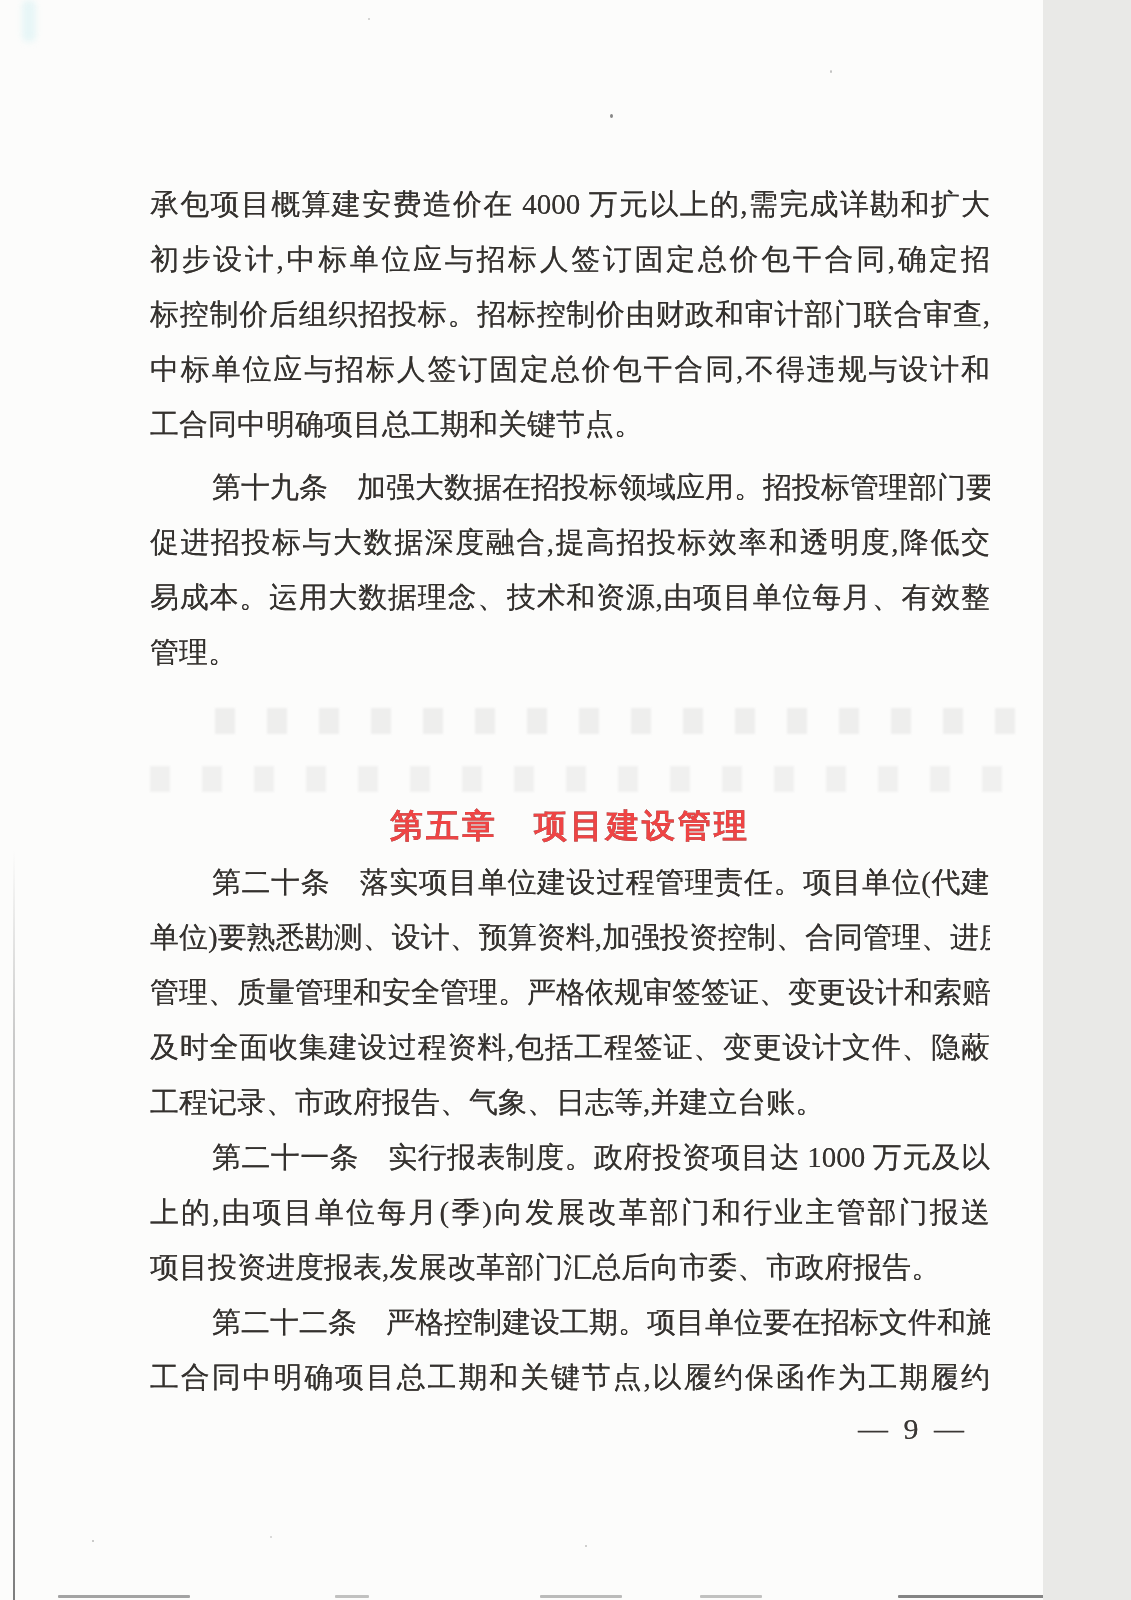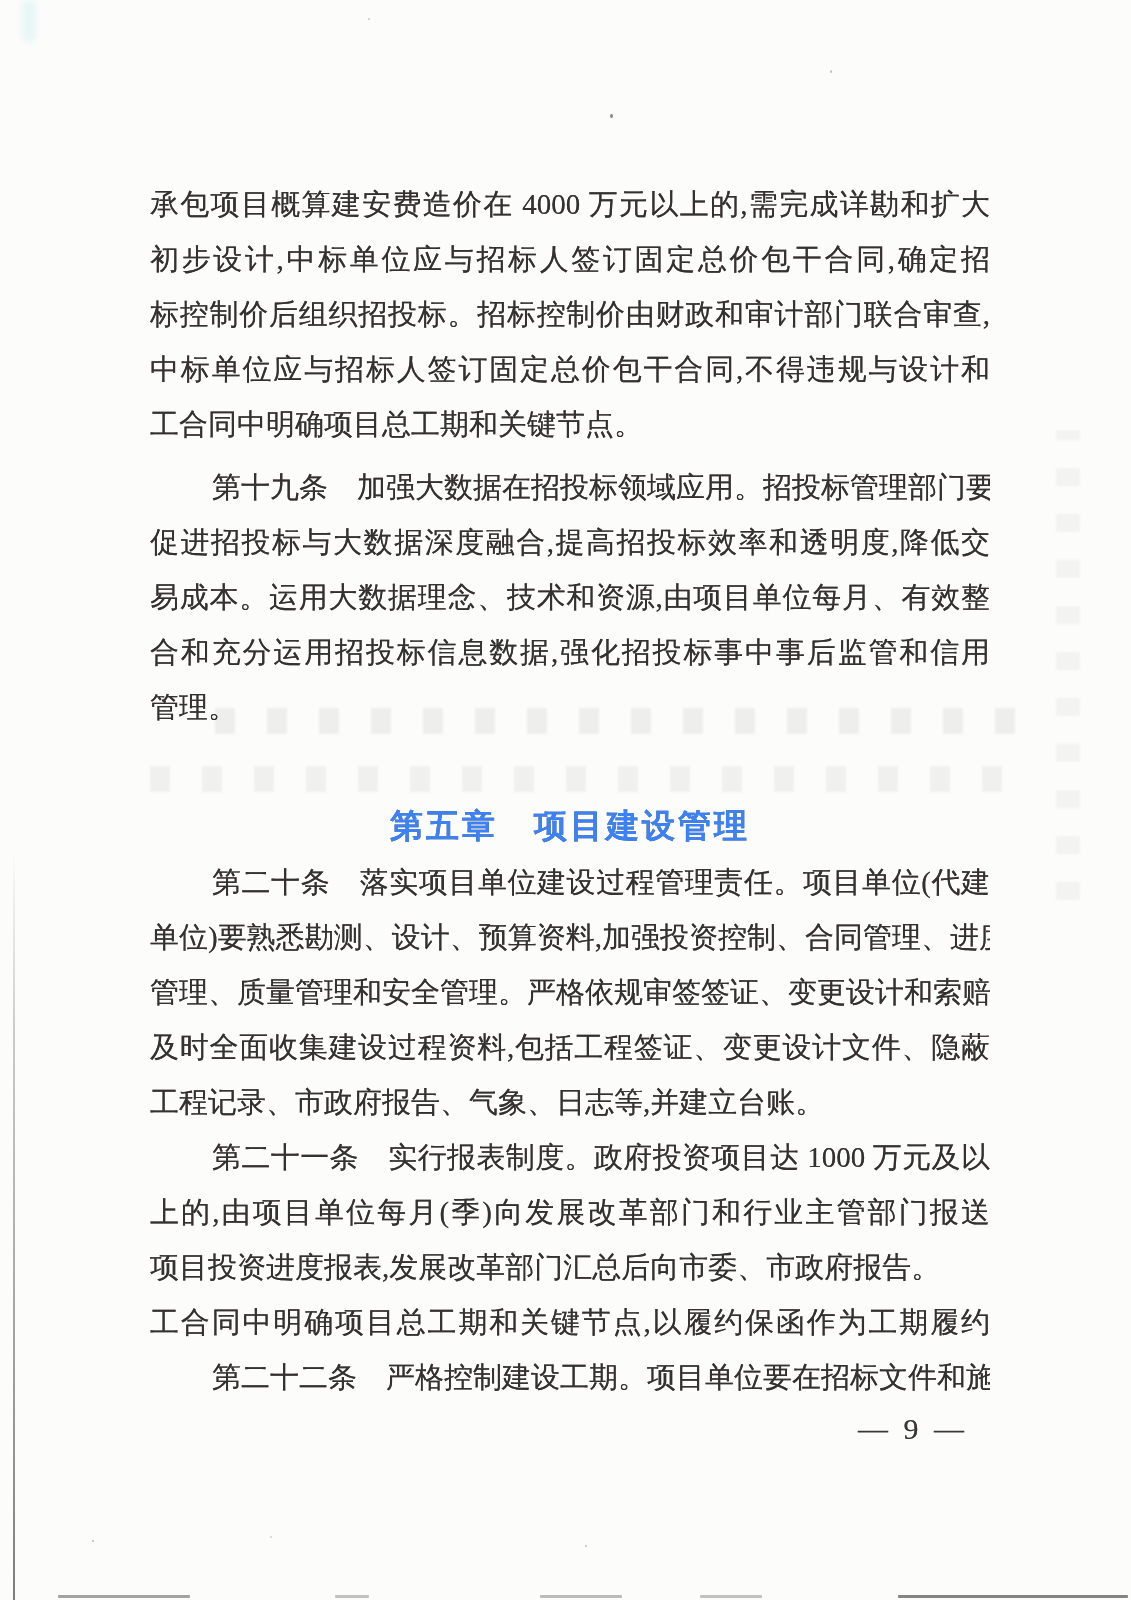--- a/index.html
+++ b/index.html
@@ -1,18 +1,18 @@
 <!DOCTYPE html>
 <html><head>
 <meta charset="utf-8">
 <style>
   html,body{margin:0;padding:0;background:#e9e9e7;}
   .page{
     position:relative;
-    width:1131px;height:1600px;
+    width:1043px;height:1600px;
     background:#fcfcfb;
     overflow:hidden;
     font-family:"Liberation Serif","DejaVu Serif",serif;
     color:#34312e;
   }
   .content{
     position:absolute;left:150px;width:840px;
   }
   .tline{
     height:55px;line-height:55px;
@@ -24,21 +24,21 @@
     text-shadow:0 0 0.6px rgba(52,49,46,0.75);
   }
   .tline.flush{text-align-last:left;}
   .tline.indent{text-indent:62px;}
   .chapter-heading{
     position:absolute;left:150px;width:840px;top:798px;
     height:55px;line-height:55px;
     font-family:"Liberation Sans","DejaVu Sans",sans-serif;
     font-weight:bold;font-size:33px;
     text-align:center;letter-spacing:3px;
-    color:#3b82f6;
+    color:#ef4444;
     text-shadow:0 0 0.6px rgba(44,42,40,0.8);
   }
   .page-number{
     position:absolute;top:1407px;left:858px;
     height:44px;line-height:44px;
     font-size:30px;letter-spacing:4px;
     color:#3a3734;
     text-shadow:0 0 0.6px rgba(58,55,52,0.7);
   }
   
@@ -108,39 +108,38 @@
       <div class="tline">初步设计,中标单位应与招标人签订固定总价包干合同,确定招</div>
       <div class="tline">标控制价后组织招投标。招标控制价由财政和审计部门联合审查,</div>
       <div class="tline">中标单位应与招标人签订固定总价包干合同,不得违规与设计和</div>
       <div class="tline flush">工合同中明确项目总工期和关键节点。</div>
     </div>
 
   <div class="content" style="top:460px">
       <div class="tline indent">第十九条　加强大数据在招投标领域应用。招投标管理部门要</div>
       <div class="tline">促进招投标与大数据深度融合,提高招投标效率和透明度,降低交</div>
       <div class="tline">易成本。运用大数据理念、技术和资源,由项目单位每月、有效整</div>
-      <div class="tline">合和充分运用招投标信息数据,强化招投标事中事后监管和信用</div>
       <div class="tline flush">管理。</div>
     </div>
 
   <div class="chapter-heading">第五章　项目建设管理</div>
 
   <div class="content" style="top:855px">
       <div class="tline indent">第二十条　落实项目单位建设过程管理责任。项目单位(代建</div>
       <div class="tline">单位)要熟悉勘测、设计、预算资料,加强投资控制、合同管理、进度</div>
       <div class="tline">管理、质量管理和安全管理。严格依规审签签证、变更设计和索赔,</div>
       <div class="tline">及时全面收集建设过程资料,包括工程签证、变更设计文件、隐蔽</div>
       <div class="tline flush">工程记录、市政府报告、气象、日志等,并建立台账。</div>
     </div>
 
   <div class="content" style="top:1130px">
       <div class="tline indent">第二十一条　实行报表制度。政府投资项目达 1000 万元及以</div>
       <div class="tline">上的,由项目单位每月(季)向发展改革部门和行业主管部门报送</div>
       <div class="tline flush">项目投资进度报表,发展改革部门汇总后向市委、市政府报告。</div>
     </div>
 
   <div class="content" style="top:1295px">
+      <div class="tline indent">第二十二条　严格控制建设工期。项目单位要在招标文件和施</div>
       <div class="tline">工合同中明确项目总工期和关键节点,以履约保函作为工期履约</div>
-      <div class="tline indent">第二十二条　严格控制建设工期。项目单位要在招标文件和施</div>
     </div>
 
   <div class="page-number">— 9 —</div>
 </div>
 
 </body></html>

